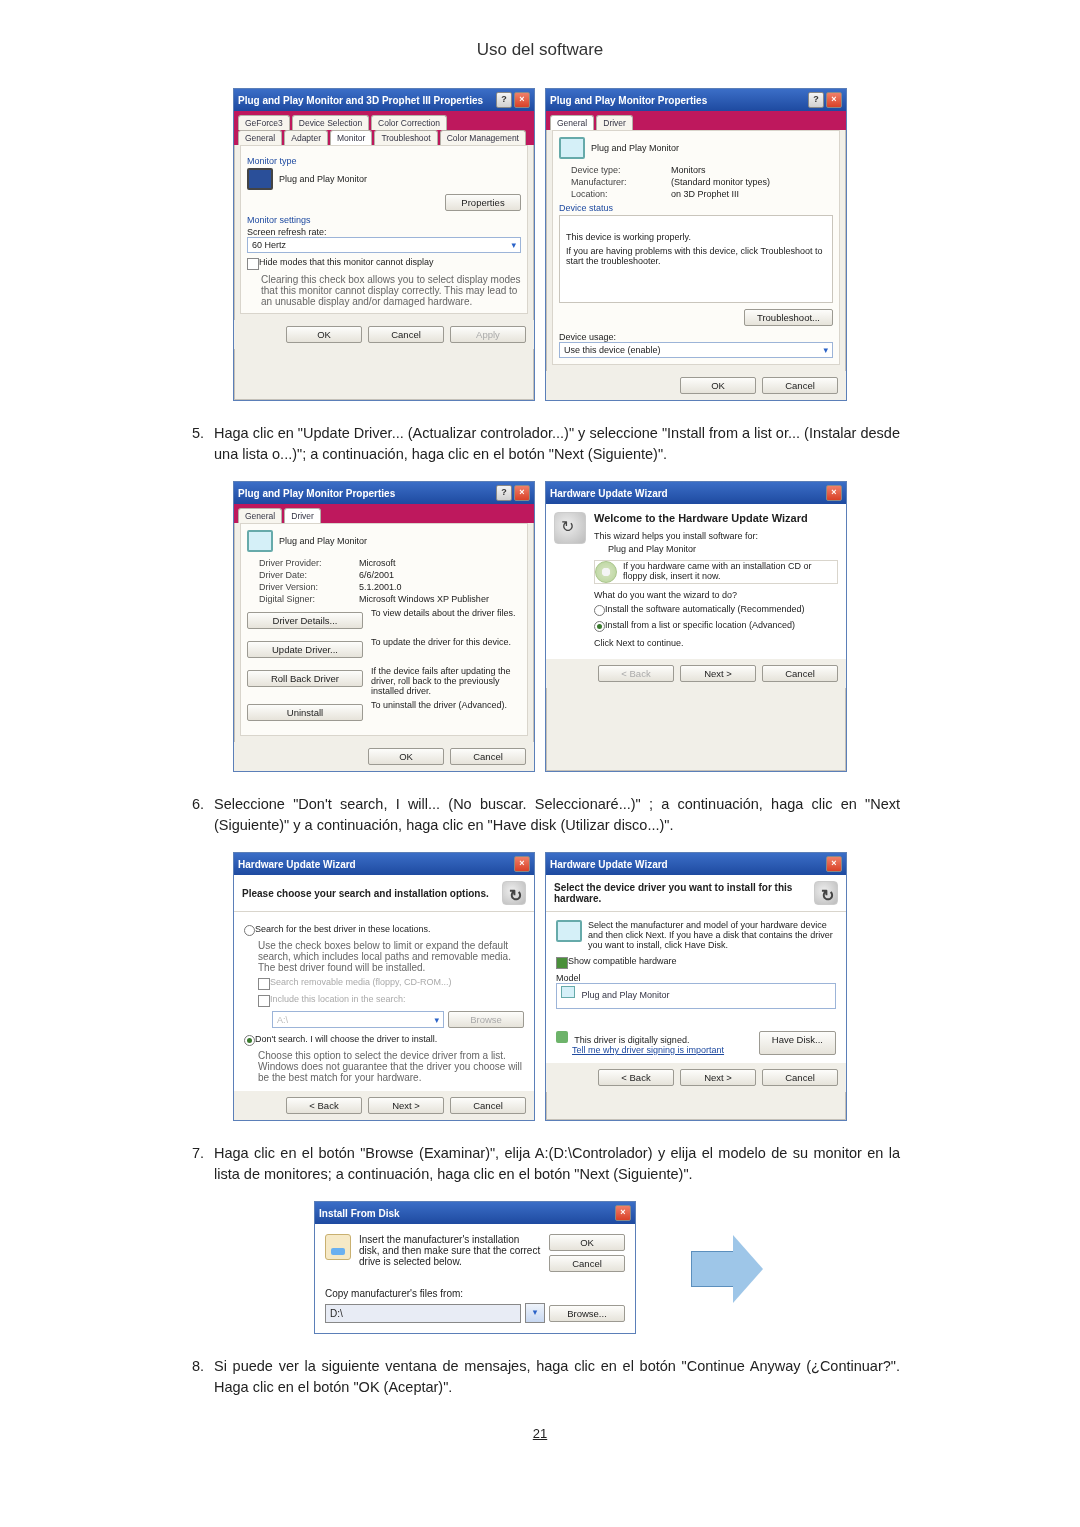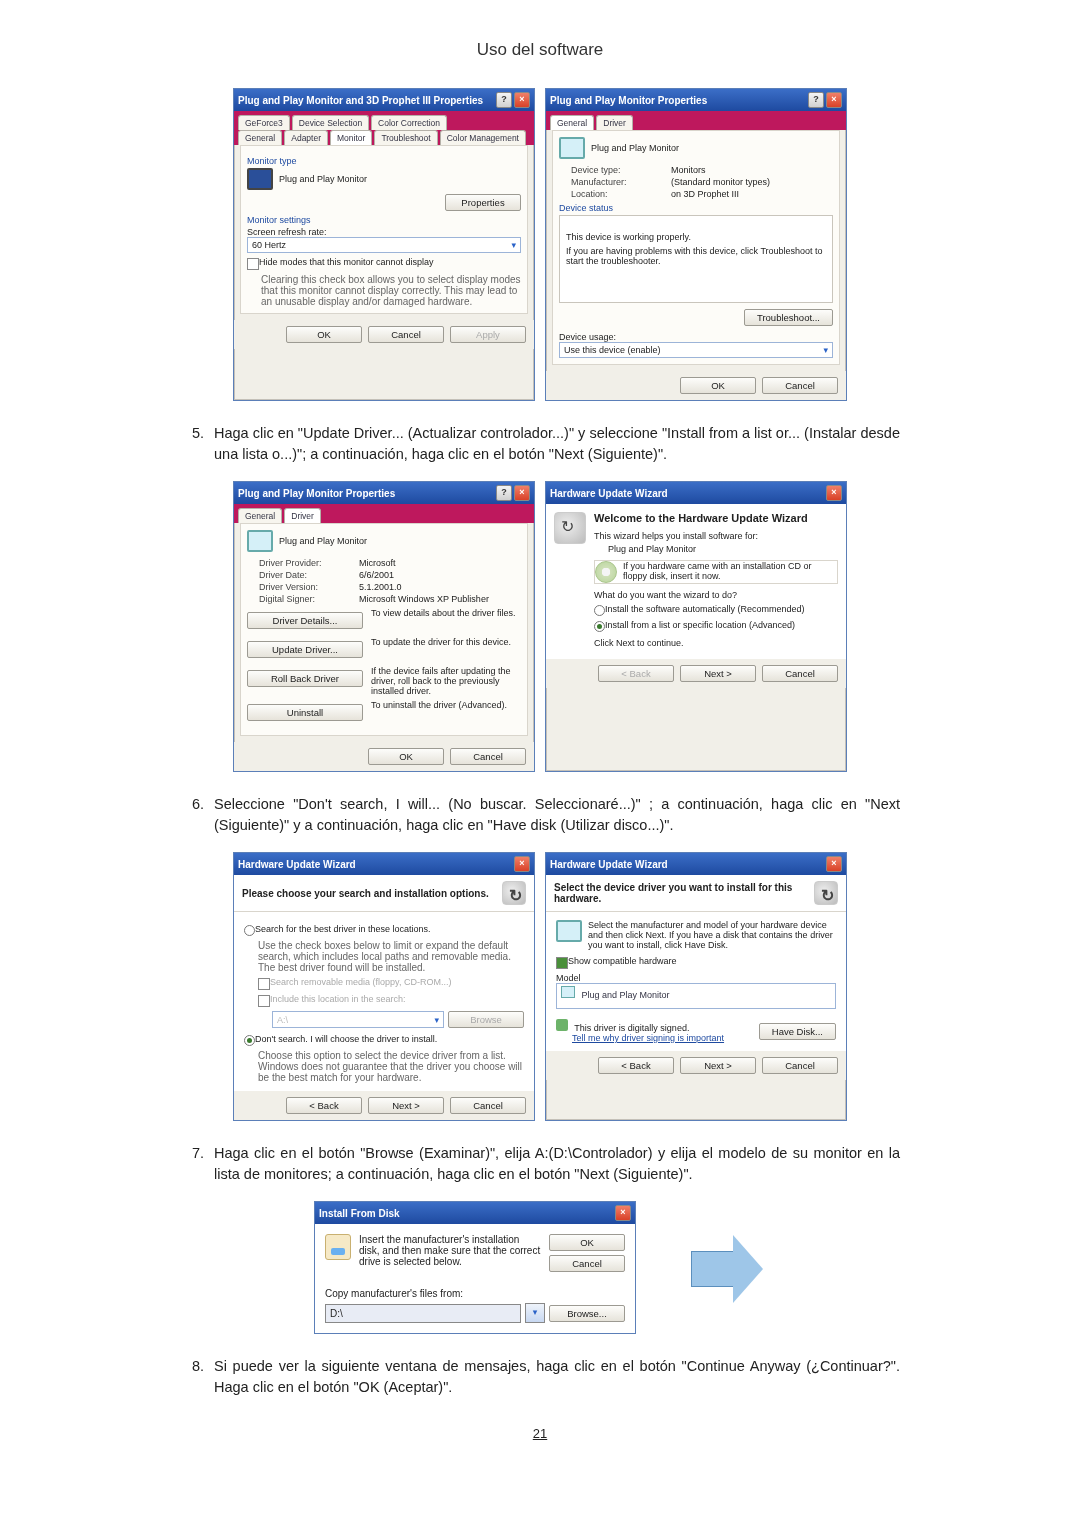--- a/index.html
+++ b/index.html
@@ -310,22 +310,21 @@
   .cd-icon {
     width:20px;height:20px;
     border-radius:50%;
     background:radial-gradient(circle,#f5f5f5 30%,#cfe0b8 31%,#b7d49a);
     border:1px solid #aac58c;
     flex:0 0 auto;
   }
   .sig-row {
     display:flex;
     justify-content:space-between;
-    align-items:center;
-    margin-top:10px;
+    margin-top:22px;
   }
 </style>
 </head>
 <body>
 
 <div class="page">
   <div class="page-title">Uso del software</div>
 
   <div class="figure-row">
 

